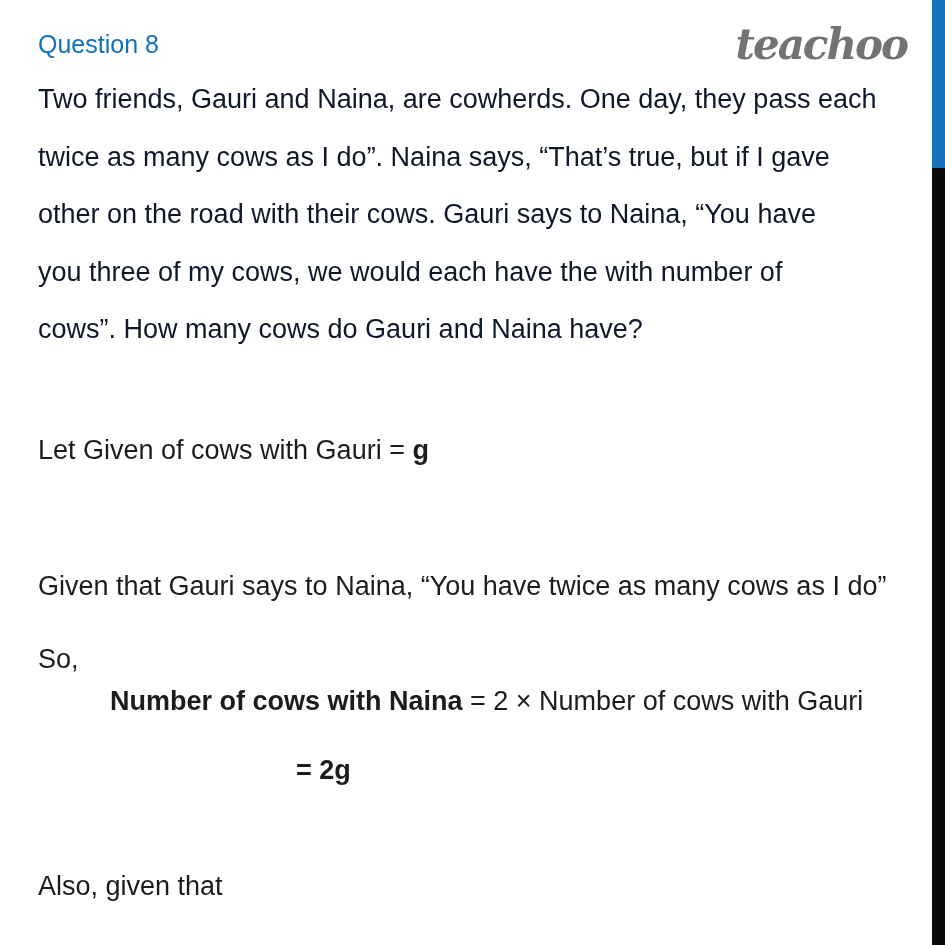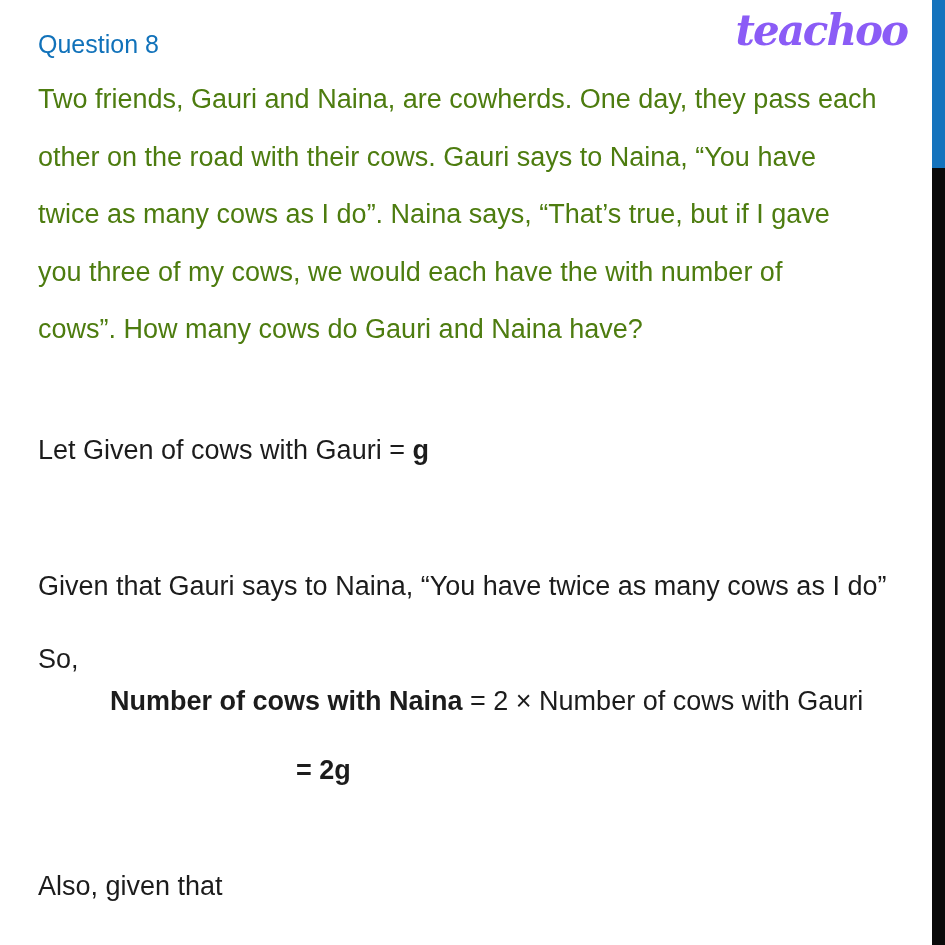--- a/index.html
+++ b/index.html
@@ -31,28 +31,28 @@
   }
   .edge-black {
     width: 100%;
     height: 777px;
     background: #0a0a0a;
   }
 
   
   .logo {
     position: absolute;
-    top: 10px;
+    top: 24px;
     right: 38px;
     font-family: "DejaVu Serif", serif;
     font-style: italic;
     font-weight: bold;
     font-size: 42px;
     letter-spacing: -2px;
-    color: #8b5cf6;
+    color: #737373;
     line-height: 1;
   }
 
   
   .title {
     position: absolute;
     top: 30px;
     left: 38px;
     margin: 0;
     font-size: 25px;
@@ -65,21 +65,21 @@
   .question {
     position: absolute;
     top: 71px;
     left: 38px;
     width: 880px;
   }
   .question p {
     margin: 0;
     font-size: 27px;
     line-height: 57.6px;
-    color: #4d7c0f;
+    color: #0f172a;
     white-space: nowrap;
   }
 
   
   .sol {
     position: absolute;
     left: 38px;
     margin: 0;
     font-size: 27px;
     color: #1c1c1c;
@@ -104,22 +104,22 @@
     <div class="edge-blue"></div>
     <div class="edge-black"></div>
   </div>
 
   <div class="logo">teachoo</div>
 
   <h1 class="title">Question 8</h1>
 
   <div class="question">
     <p>Two friends, Gauri and Naina, are cowherds. One day, they pass each</p>
+    <p>twice as many cows as I do”. Naina says, “That’s true, but if I gave</p>
     <p>other on the road with their cows. Gauri says to Naina, “You have</p>
-    <p>twice as many cows as I do”. Naina says, “That’s true, but if I gave</p>
     <p>you three of my cows, we would each have the with number of</p>
     <p>cows”. How many cows do Gauri and Naina have?</p>
   </div>
 
   <p class="sol let-line"><span>Let Given of cows with Gauri = </span><span class="b">g</span></p>
 
   <p class="sol given-line">Given that Gauri says to Naina, “You have twice as many cows as I do”</p>
 
   <p class="sol so-line">So,</p>
 

